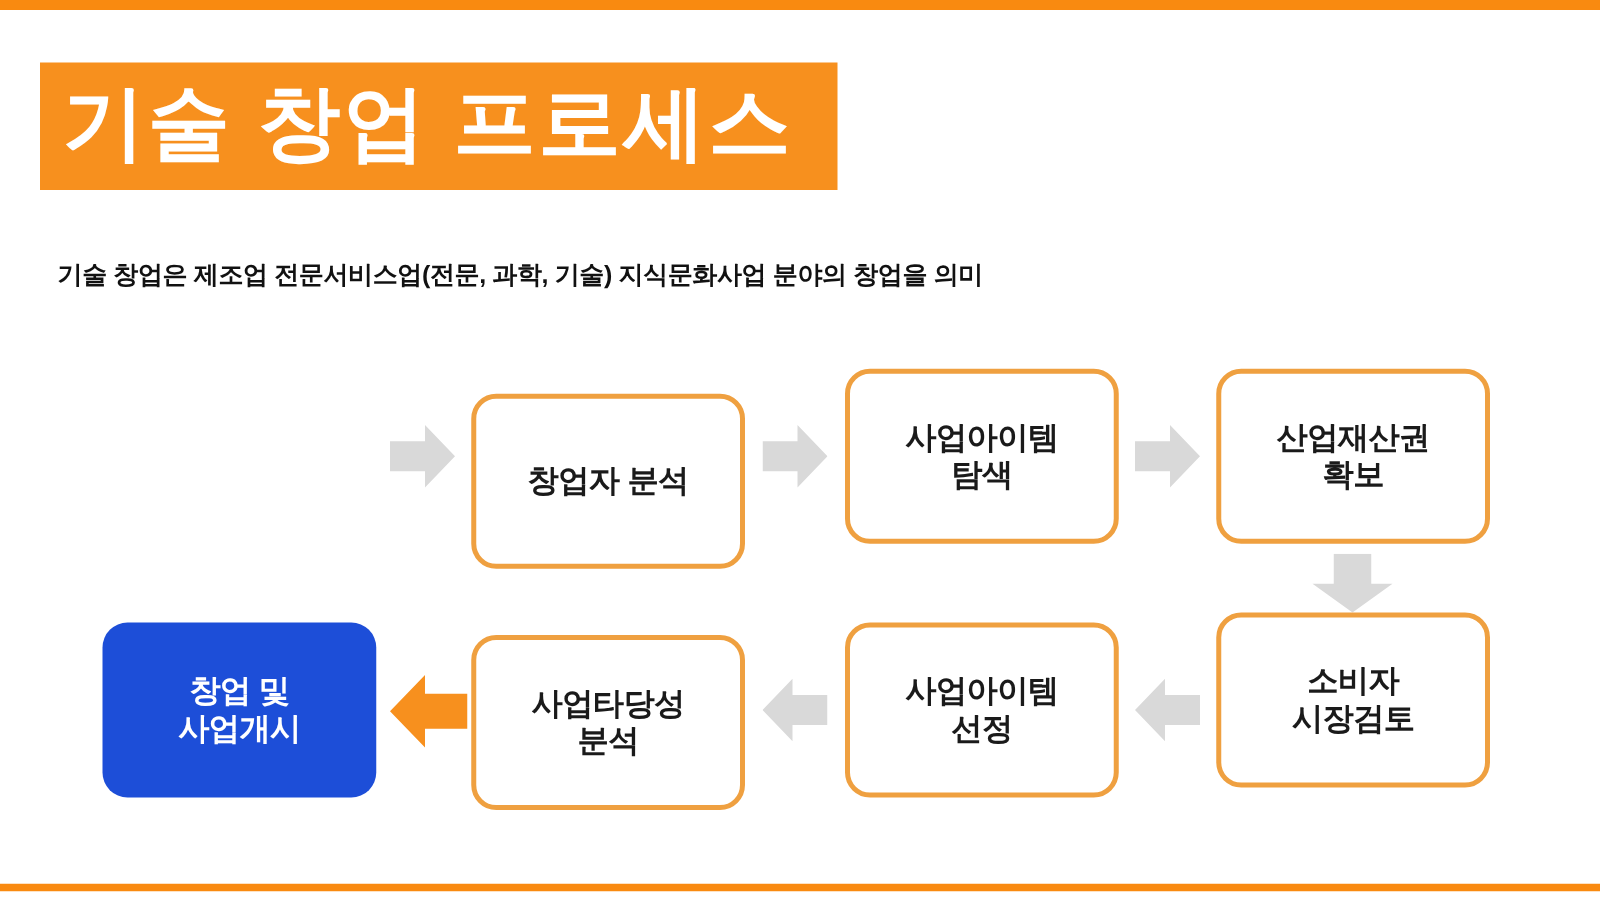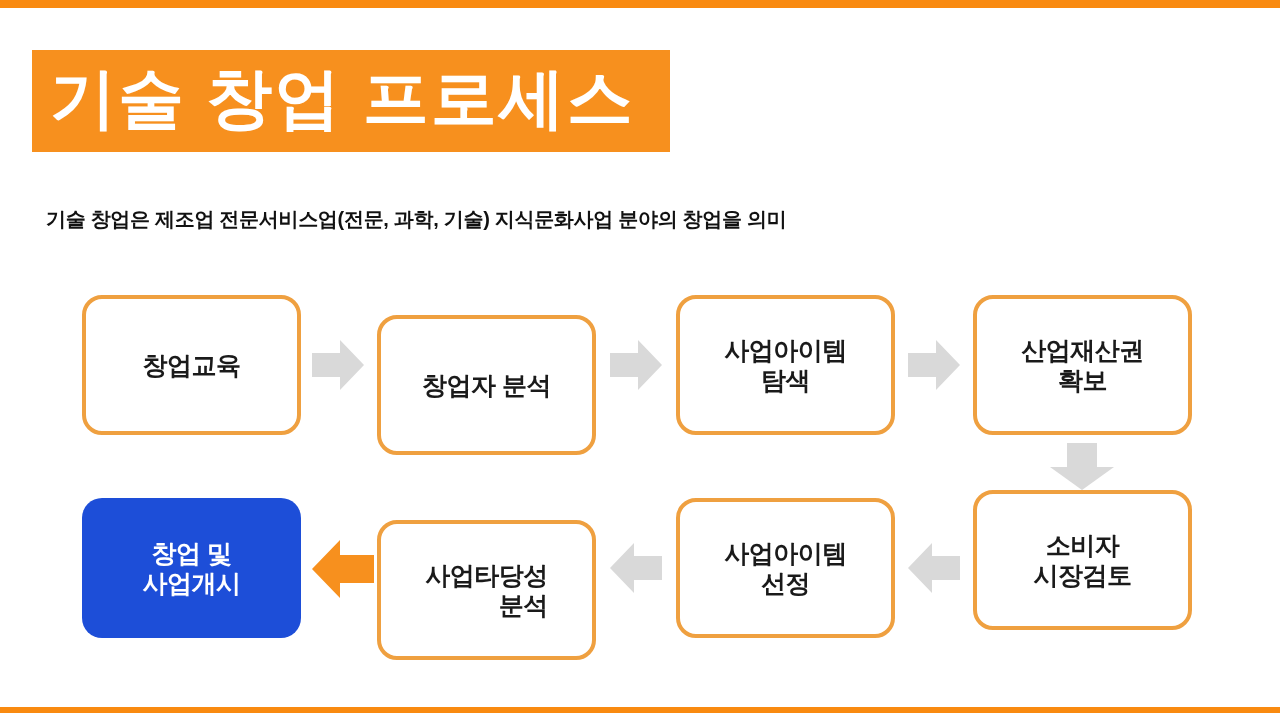--- a/index.html
+++ b/index.html
@@ -96,21 +96,21 @@
   .node.filled  .node-label { color: #FFFFFF; }
 
   
   .n1 { left: 82px;  top: 295px; }
   .n2 { left: 377px; top: 295px; margin-top: 20px; }
   .n3 { left: 676px; top: 295px; }
   .n4 { left: 973px; top: 295px; }
   
   .n5 { left: 973px; top: 490px; }
   .n6 { left: 676px; top: 498px; }
-  .n7 { left: 377px; top: 520px; text-align: right; }
+  .n7 { left: 377px; top: 508px; }
   .n8 { left: 82px;  top: 498px; }
 
   
   .arrow {
     position: absolute;
     display: block;
   }
   .arrow svg { display: block; }
 
   .a1 { left: 312px; top: 338px; }
@@ -127,23 +127,20 @@
 <div class="slide">
 
   <div class="rule-top"></div>
 
   <div class="title-block">
     <span class="title-text">기술 창업 프로세스</span>
   </div>
 
   <div class="subtitle">기술 창업은 제조업 전문서비스업(전문, 과학, 기술) 지식문화사업 분야의 창업을 의미</div>
 
-  <div class="node outline n1">
-    <span class="node-label">창업교육</span>
-  </div>
 
   <span class="arrow a1">
     <svg width="52" height="54" viewBox="0 0 52 54" aria-hidden="true">
       <polygon points="0,15 28,15 28,2 52,27 28,52 28,39 0,39" fill="#D9D9D9"></polygon>
     </svg>
   </span>
 
   <div class="node outline n2">
     <span class="node-label">창업자 분석</span>
   </div>

